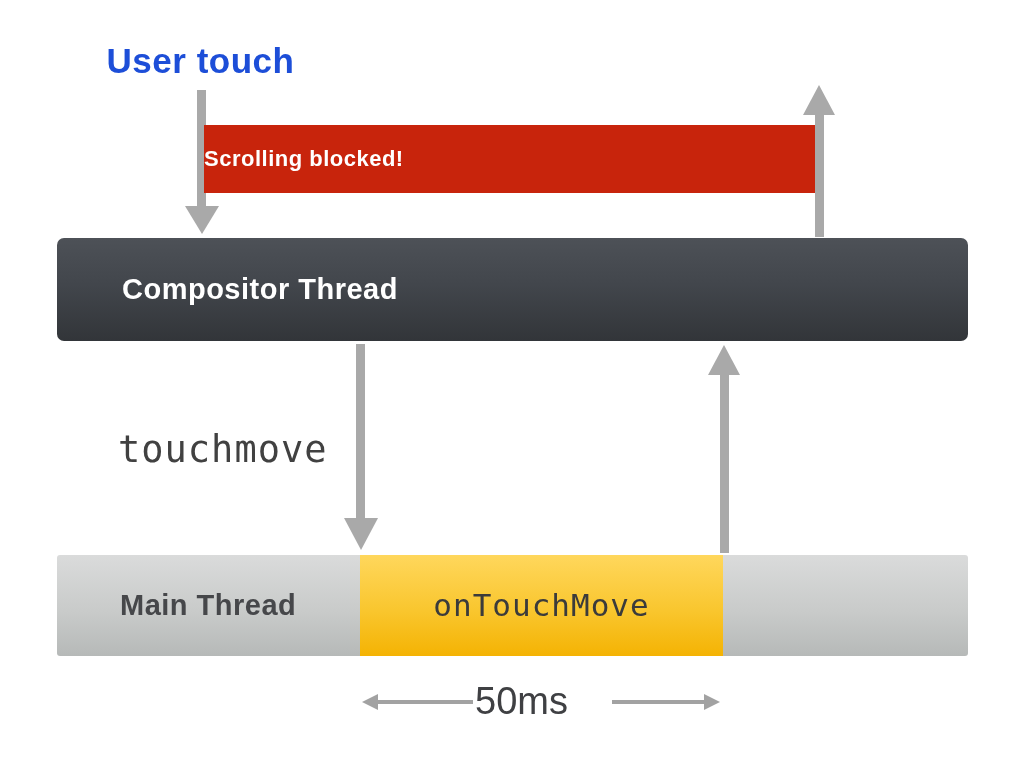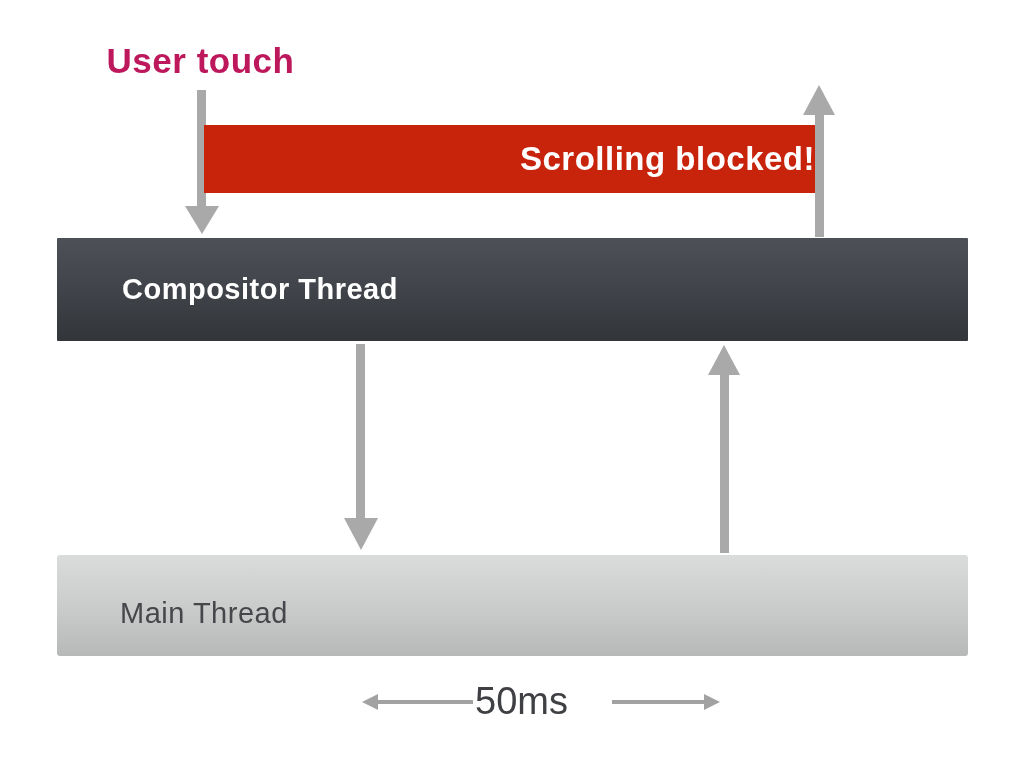--- a/index.html
+++ b/index.html
@@ -10,21 +10,21 @@
     background: #ffffff;
     overflow: hidden;
     font-family: "Liberation Sans", sans-serif;
   }
   .abs { position: absolute; }
 
   
   .top-label {
     font-size: 35px;
     font-weight: bold;
-    color: #be185d;
+    color: #1d4ed8;
     text-align: center;
     letter-spacing: 0.5px;
   }
   #user-touch-label  { left: 58px;  top: 41px; width: 285px; }
   #commit-gpu-label  { left: 675px; top: 41px; width: 285px; }
 
   
   .arrow-shaft { background: #a9a9a9; }
   .tri { width: 0; height: 0; }
 
@@ -48,51 +48,51 @@
     border-bottom: 30px solid #a9a9a9; }
   #arrow-return-shaft { left: 720px; top: 373px; width: 9px; height: 180px; }
 
   
   #blocked-banner {
     left: 204px; top: 125px; width: 611px; height: 68px;
     background: #c8240c;
   }
   #blocked-banner .banner-text {
     display: block; width: 100%; line-height: 68px;
-    text-align: right; color: #ffffff;
-    font-size: 33px; font-weight: bold; letter-spacing: 0.5px;
+    text-align: left; color: #ffffff;
+    font-size: 22px; font-weight: bold; letter-spacing: 0.5px;
   }
 
   
   #compositor-bar {
     left: 57px; top: 238px; width: 911px; height: 103px;
     background: linear-gradient(180deg, #4d5157 0%, #42464c 45%, #323539 100%);
-    border-radius: 1px;
+    border-radius: 7px;
   }
   #compositor-bar .bar-text {
     position: absolute; left: 65px; top: 0; line-height: 103px;
     color: #ffffff; font-size: 29px; font-weight: bold; letter-spacing: 0.5px;
   }
 
   
   #touchmove-label {
     left: 118px; top: 428px;
     font-family: "DejaVu Sans Mono", monospace;
     font-size: 37px; color: #414141; letter-spacing: 1px;
   }
 
   
   #main-bar {
     left: 57px; top: 555px; width: 911px; height: 101px;
     background: linear-gradient(180deg, #dadbdb 0%, #c9cbca 55%, #b6b9b8 100%);
     border-radius: 3px;
   }
   #main-bar .bar-text {
-    position: absolute; left: 63px; top: 8px; line-height: 101px;
-    color: #46474a; font-size: 29px; font-weight: normal; letter-spacing: 0.5px;
+    position: absolute; left: 63px; top: 0; line-height: 101px;
+    color: #46474a; font-size: 29px; font-weight: bold; letter-spacing: 0.5px;
     z-index: 2;
   }
   #task-block {
     position: absolute; left: 303px; top: 0; width: 363px; height: 101px;
     background: linear-gradient(180deg, #ffd75c 0%, #f9c62e 55%, #f4b303 100%);
   }
   #task-block .task-text {
     display: block; width: 100%; line-height: 101px; text-align: center;
     font-family: "DejaVu Sans Mono", monospace;
     font-size: 31px; color: #3b3b3b; letter-spacing: 1px;
@@ -132,33 +132,37 @@
   </div>
 
   <div id="blocked-banner" class="abs">
     <span class="banner-text">Scrolling blocked!</span>
   </div>
 
   <div id="compositor-bar" class="abs">
     <span class="bar-text">Compositor Thread</span>
   </div>
 
+  <div id="touchmove-label" class="abs">touchmove</div>
 
   <div class="abs">
     <div id="arrow-touchmove-shaft" class="abs arrow-shaft"></div>
     <div id="arrow-touchmove-head" class="abs tri"></div>
   </div>
 
   <div class="abs">
     <div id="arrow-return-head" class="abs tri"></div>
     <div id="arrow-return-shaft" class="abs arrow-shaft"></div>
   </div>
 
   <div id="main-bar" class="abs">
     <span class="bar-text">Main Thread</span>
+    <div id="task-block">
+      <span class="task-text">onTouchMove</span>
+    </div>
   </div>
 
   <div id="duration-head-left" class="abs tri"></div>
   <div id="duration-line-left" class="abs duration-line"></div>
   <div id="duration-label" class="abs">50ms</div>
   <div id="duration-line-right" class="abs duration-line"></div>
   <div id="duration-head-right" class="abs tri"></div>
 
 </div>
 

